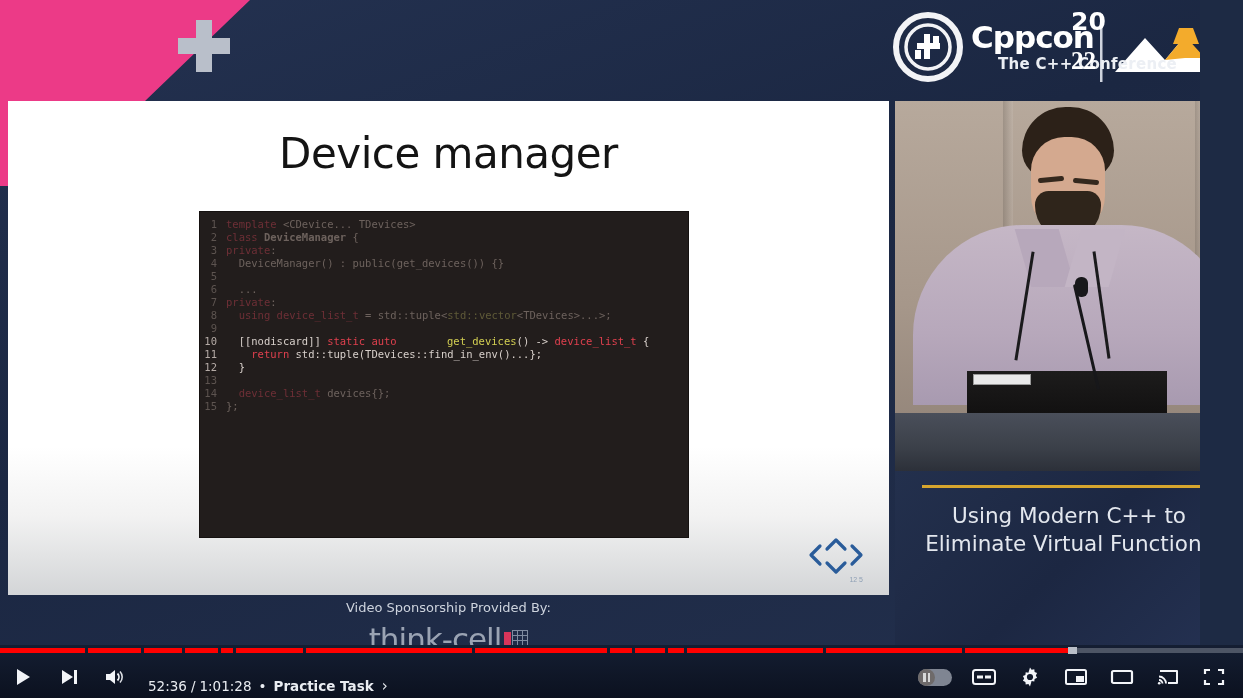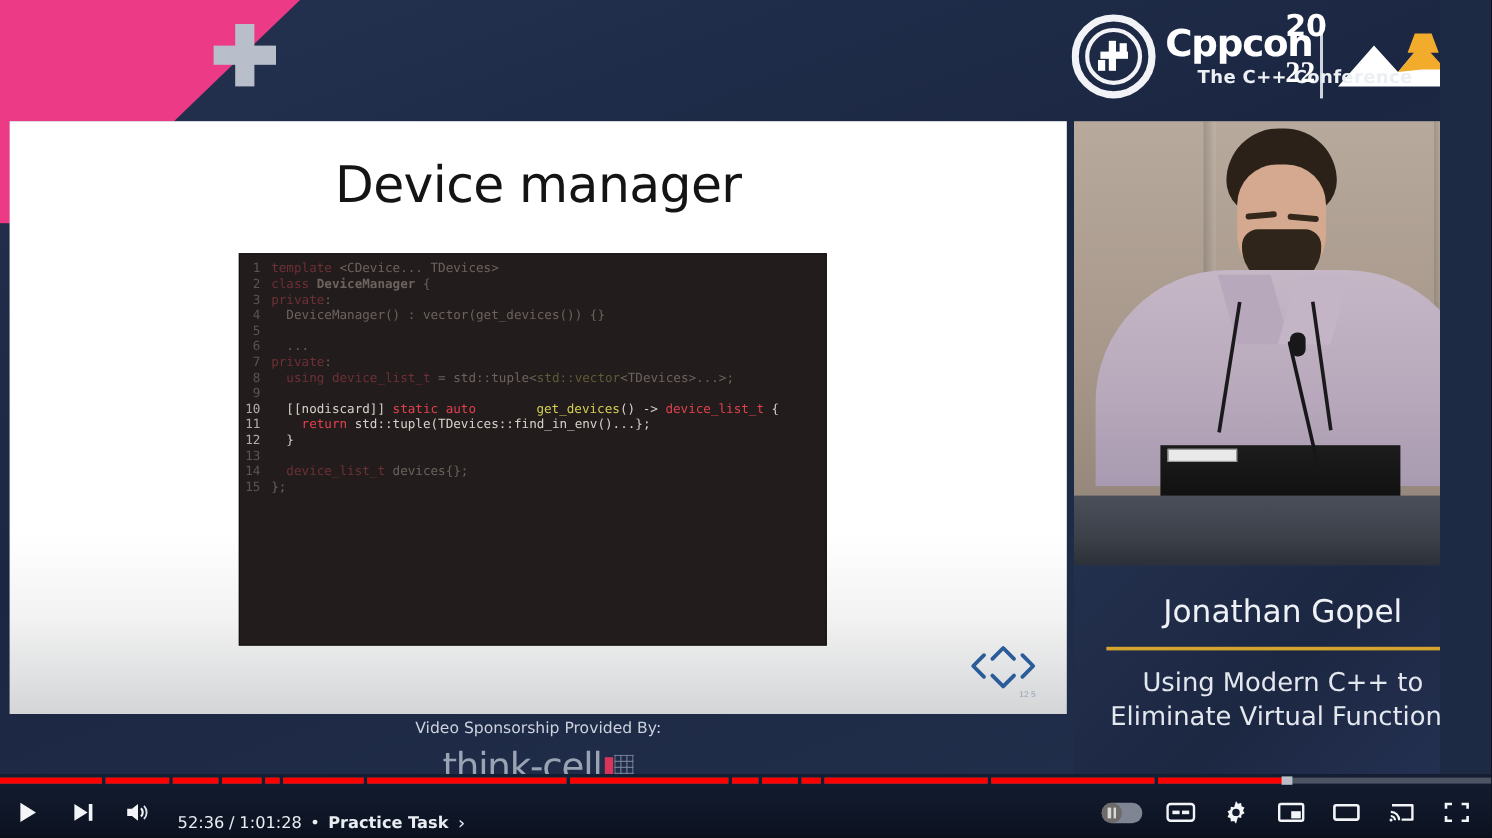--- a/index.html
+++ b/index.html
@@ -165,21 +165,21 @@
       <div style="position:absolute;left:178px;top:7px;font-size:25px;font-weight:bold;color:#fff;font-family:'DejaVu Sans',sans-serif;">20</div>
       <div style="position:absolute;left:178px;top:47px;font-size:25px;font-weight:bold;color:#fff;font-family:Liberation Serif, serif;">22</div>
     </div>
 
     <div class="slide">
       <div class="slide-title">Device manager</div>
       <div class="code-block" id="code-block">
           <div class="cl"><span class="ln">1</span><span class="k">template </span><span class="cd">&lt;CDevice... TDevices&gt;</span></div>
           <div class="cl"><span class="ln">2</span><span class="k">class </span><span class="cd" style="font-weight: bold;">DeviceManager</span><span class="cd"> {</span></div>
           <div class="cl"><span class="ln">3</span><span class="k">private</span><span class="cd">:</span></div>
-          <div class="cl"><span class="ln">4</span><span class="cd">  DeviceManager() : vector(get_devices()) {}</span></div>
+          <div class="cl"><span class="ln">4</span><span class="cd">  DeviceManager() : public(get_devices()) {}</span></div>
           <div class="cl"><span class="ln">5</span><span class="cd"></span></div>
           <div class="cl"><span class="ln">6</span><span class="cd">  ...</span></div>
           <div class="cl"><span class="ln">7</span><span class="k">private</span><span class="cd">:</span></div>
           <div class="cl"><span class="ln">8</span><span class="k">  using </span><span class="t">device_list_t</span><span class="cd"> = std::tuple&lt;</span><span class="ty">std::vector</span><span class="cd">&lt;TDevices&gt;...&gt;;</span></div>
           <div class="cl"><span class="ln">9</span><span class="cd"></span></div>
           <div class="cl hot"><span class="ln">10</span><span class="cd">  [[nodiscard]] </span><span class="k">static auto </span><span class="f">get_devices</span><span class="cd">() -&gt; </span><span class="t">device_list_t</span><span class="cd"> {</span></div>
           <div class="cl hot"><span class="ln">11</span><span class="k">    return </span><span class="cd">std::tuple(TDevices::find_in_env()...};</span></div>
           <div class="cl hot"><span class="ln">12</span><span class="cd">  }</span></div>
           <div class="cl"><span class="ln">13</span><span class="cd"></span></div>
           <div class="cl"><span class="ln">14</span><span class="t">  device_list_t</span><span class="cd"> devices{};</span></div>
@@ -217,21 +217,20 @@
           <div class="collar-r"></div>
         <div class="lanyard-l"></div>
           <div class="lanyard-r"></div>
         <div class="laptop"></div>
           <div class="placard"></div>
         <div class="mic-stem"></div>
           <div class="mic-head"></div>
         <div class="podium"></div>
       </div>
       <div class="speaker-info">
-        <div class="speaker-name">Jonathan Gopel</div>
         <div class="speaker-rule"></div>
         <div class="speaker-talk">Using Modern C++ to Eliminate Virtual Functions</div>
       </div>
     </div>
   </div>
 
   <div class="controls">
 
     <div class="progress" id="progress">
         <div class="seg" style="left: 0px; width: 85px;">

